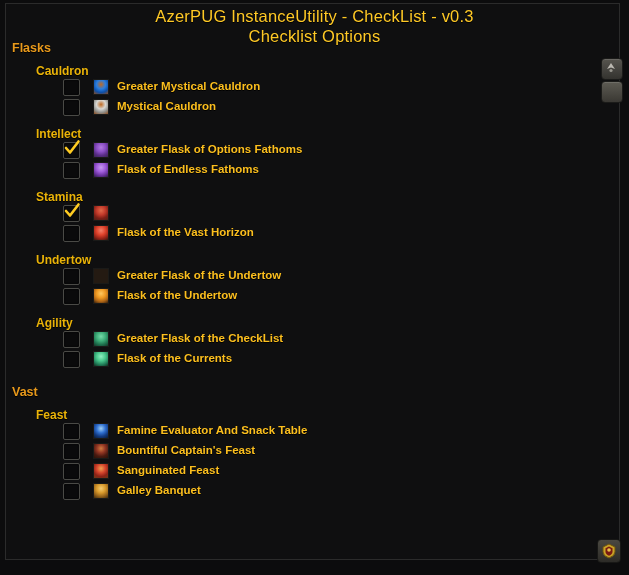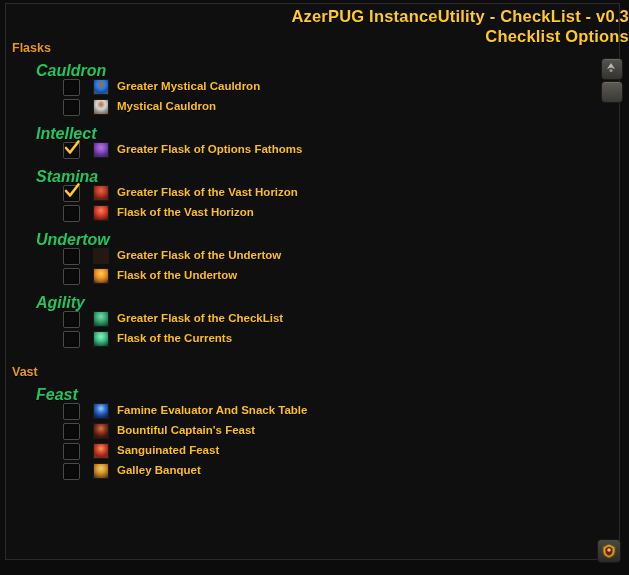--- a/index.html
+++ b/index.html
@@ -39,25 +39,24 @@
     position: absolute;
     left: 0;
     top: 6px;
     width: 629px;
     text-align: center;
     pointer-events: none;
   }
   .title-line {
     color: #ffc926;
     font-size: 16.5px;
-    font-weight: bold;
+    font-weight: normal;
     line-height: 20px;
     letter-spacing: 0.2px;
     text-shadow: 0 1px 0 #000;
-    text-align: right;
   }
 
   
   #content {
     position: absolute;
     left: 6px;
     top: 40px;
     width: 600px;
     height: 500px;
   }
@@ -73,27 +72,26 @@
     padding-left: 6px;
     line-height: 16px;
     text-shadow: 0 1px 0 #000;
   }
 
   .subgroup {
     margin-top: 7px;
   }
 
   .subgroup-title {
-    color: #22c55e;
-    font-size: 16px;
+    color: #eab308;
+    font-size: 12px;
     font-weight: bold;
     padding-left: 30px;
     line-height: 16px;
     text-shadow: 0 1px 0 #000;
-    font-style: italic;
   }
 
   .row {
     position: relative;
     height: 20px;
     display: flex;
     align-items: flex-start;
     padding-left: 57px;
   }
 
@@ -209,31 +207,35 @@
           <div class="subgroup-title">Intellect</div>
           <div class="row">
             <div class="checkbox checked">
               <svg class="tick" viewBox="0 0 20 20">
                 <path d="M4 10 L8 14.5 L16.5 3.5" stroke="#ffcc22" stroke-width="2.6" fill="none" stroke-linecap="round" stroke-linejoin="round"></path>
               </svg>
             </div>
             <div class="item-icon" style="background: radial-gradient(circle at 50% 32%, rgb(178, 122, 224) 0%, rgb(138, 78, 196) 38%, rgb(90, 45, 136) 68%, rgb(58, 35, 80) 100%);"></div>
             <div class="item-label">Greater Flask of Options Fathoms</div>
           </div>
+          <div class="row">
+            <div class="checkbox"></div>
+            <div class="item-icon" style="background: radial-gradient(circle at 50% 32%, rgb(199, 155, 239) 0%, rgb(160, 93, 219) 38%, rgb(107, 51, 160) 68%, rgb(42, 24, 64) 100%);"></div>
+            <div class="item-label">Flask of Endless Fathoms</div>
+          </div>
         </div>
         <div class="subgroup">
           <div class="subgroup-title">Stamina</div>
           <div class="row">
             <div class="checkbox checked">
               <svg class="tick" viewBox="0 0 20 20">
                 <path d="M4 10 L8 14.5 L16.5 3.5" stroke="#ffcc22" stroke-width="2.6" fill="none" stroke-linecap="round" stroke-linejoin="round"></path>
               </svg>
             </div>
             <div class="item-icon" style="background: radial-gradient(circle at 50% 32%, rgb(224, 106, 74) 0%, rgb(194, 58, 42) 38%, rgb(125, 31, 22) 68%, rgb(74, 32, 24) 100%);"></div>
-            <div class="item-label">Greater Flask of the Vast Horizon</div>
           </div>
           <div class="row">
             <div class="checkbox"></div>
             <div class="item-icon" style="background: radial-gradient(circle at 50% 32%, rgb(242, 128, 106) 0%, rgb(224, 67, 44) 38%, rgb(154, 36, 24) 68%, rgb(51, 21, 15) 100%);"></div>
             <div class="item-label">Flask of the Vast Horizon</div>
           </div>
         </div>
         <div class="subgroup">
           <div class="subgroup-title">Undertow</div>
           <div class="row">

